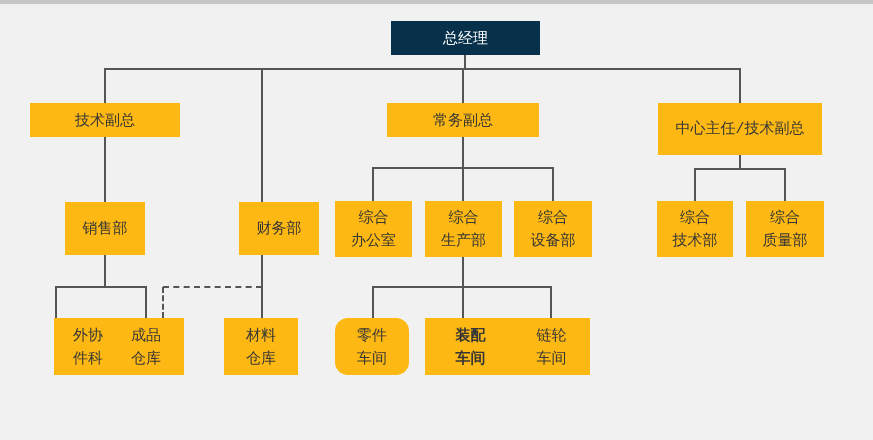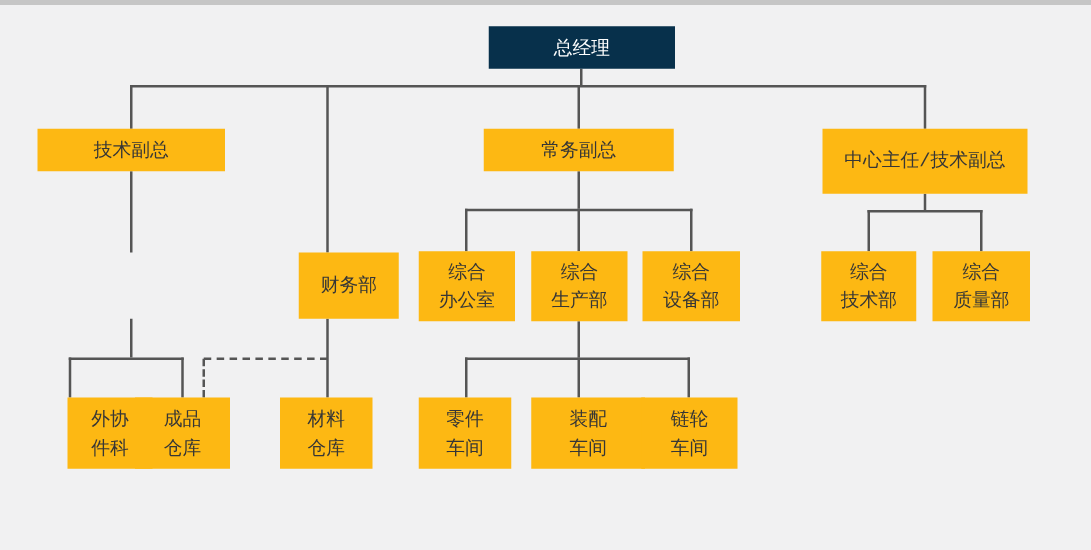--- a/index.html
+++ b/index.html
@@ -109,20 +109,23 @@
   </div>
 
   <div class="node" style="left:387px;top:103px;width:152px;height:34px;">
     <span>常务副总</span>
   </div>
 
   <div class="node" style="left:658px;top:103px;width:164px;height:52px;font-family:Liberation Mono, monospace;">
     <span>中心主任/技术副总</span>
   </div>
 
+  <div class="node" style="left:65px;top:202px;width:80px;height:53px;">
+    <span>销售部</span>
+  </div>
 
   <div class="node" style="left:222px;top:202px;width:80px;height:53px;margin-left:17px;">
     <span>财务部</span>
   </div>
 
   <div class="node" style="left:335px;top:201px;width:77px;height:56px;">
     <span>综合</span>
     <span>办公室</span>
   </div>
 
@@ -154,26 +157,26 @@
   <div class="node" style="left:108px;top:318px;width:76px;height:57px;">
     <span>成品</span>
     <span>仓库</span>
   </div>
 
   <div class="node" style="left:224px;top:318px;width:74px;height:57px;">
     <span>材料</span>
     <span>仓库</span>
   </div>
 
-  <div class="node" style="left:335px;top:318px;width:74px;height:57px;">
+  <div class="node" style="left:335px;top:318px;width:74px;height:57px;border-radius:13px;">
     <span>零件</span>
     <span>车间</span>
   </div>
 
-  <div class="node" style="left:425px;top:318px;width:91px;height:57px;">
+  <div class="node" style="left:425px;top:318px;width:91px;height:57px;font-weight:bold;">
     <span>装配</span>
     <span>车间</span>
   </div>
 
   <div class="node" style="left:513px;top:318px;width:77px;height:57px;">
     <span>链轮</span>
     <span>车间</span>
   </div>
 
   <div class="bottom-bar"></div>

